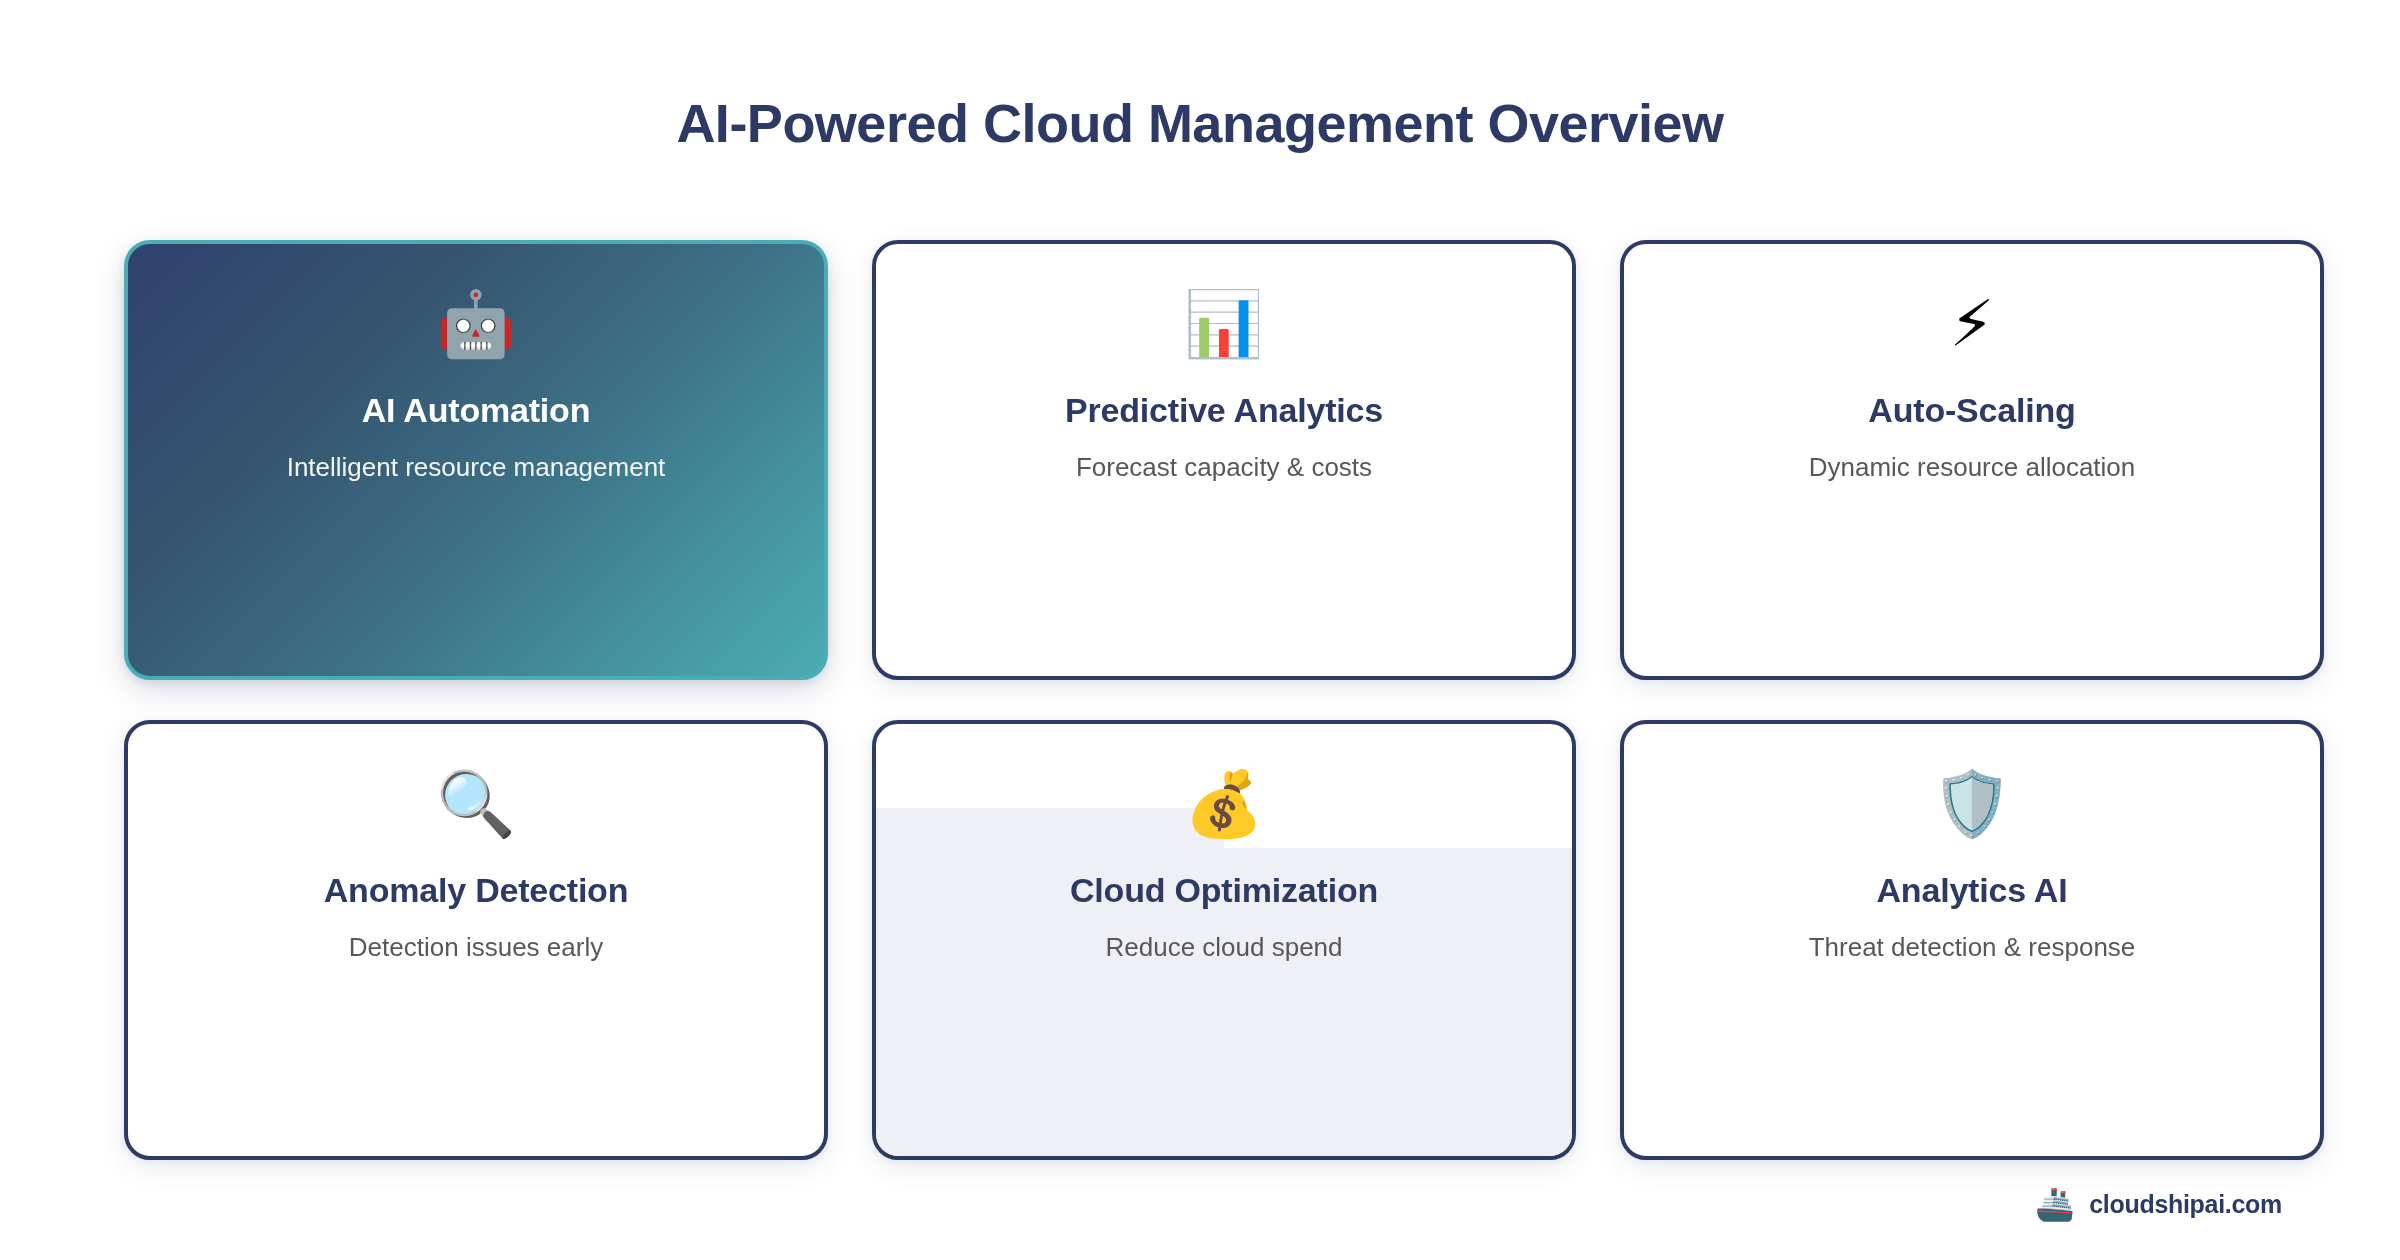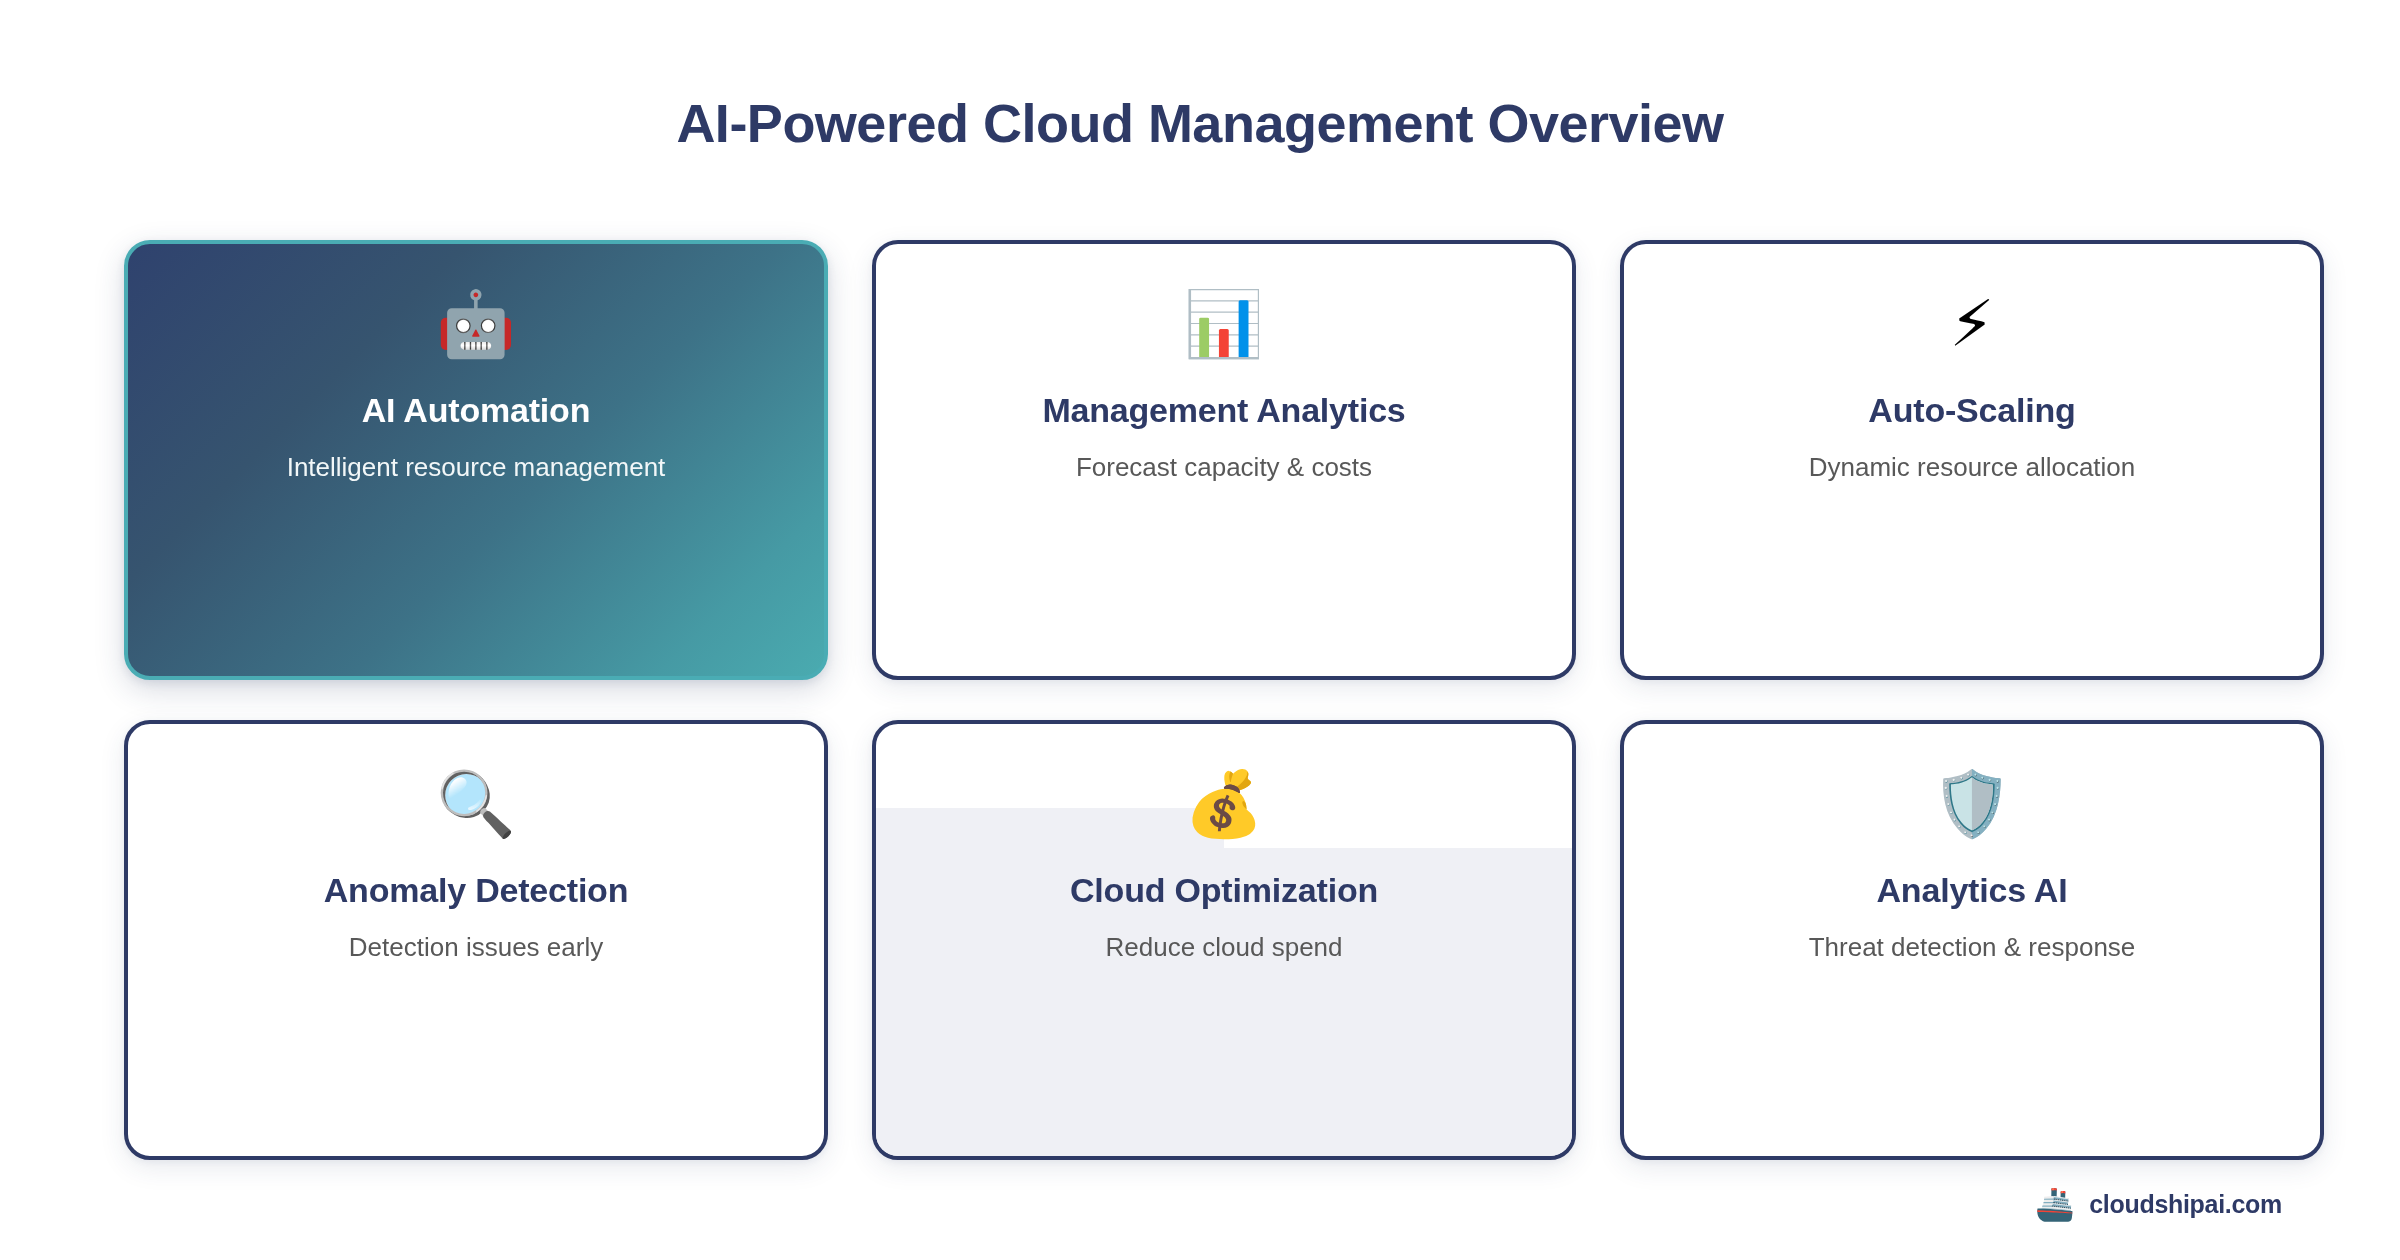--- a/index.html
+++ b/index.html
@@ -170,21 +170,21 @@
       <div class="card-inner">
         <div class="card-icon">🤖</div>
         <div class="card-title">AI Automation</div>
         <div class="card-desc">Intelligent resource management</div>
       </div>
     </div>
 
     <div class="card">
       <div class="card-inner">
         <div class="card-icon">📊</div>
-        <div class="card-title">Management Analytics</div>
+        <div class="card-title">Predictive Analytics</div>
         <div class="card-desc">Forecast capacity &amp; costs</div>
       </div>
     </div>
 
     <div class="card">
       <div class="card-inner">
         <div class="card-icon">⚡</div>
         <div class="card-title">Auto-Scaling</div>
         <div class="card-desc">Dynamic resource allocation</div>
       </div>

